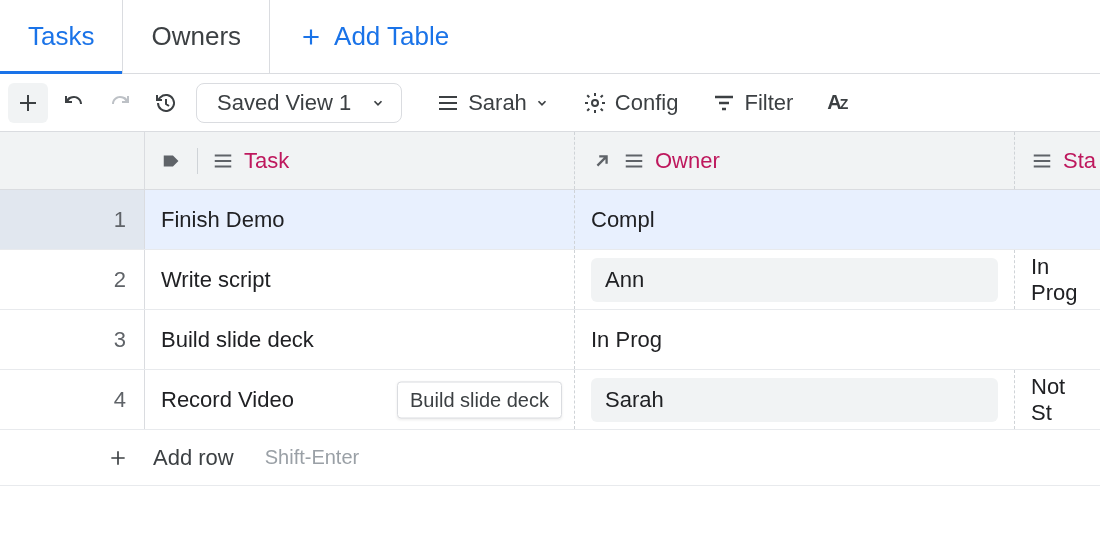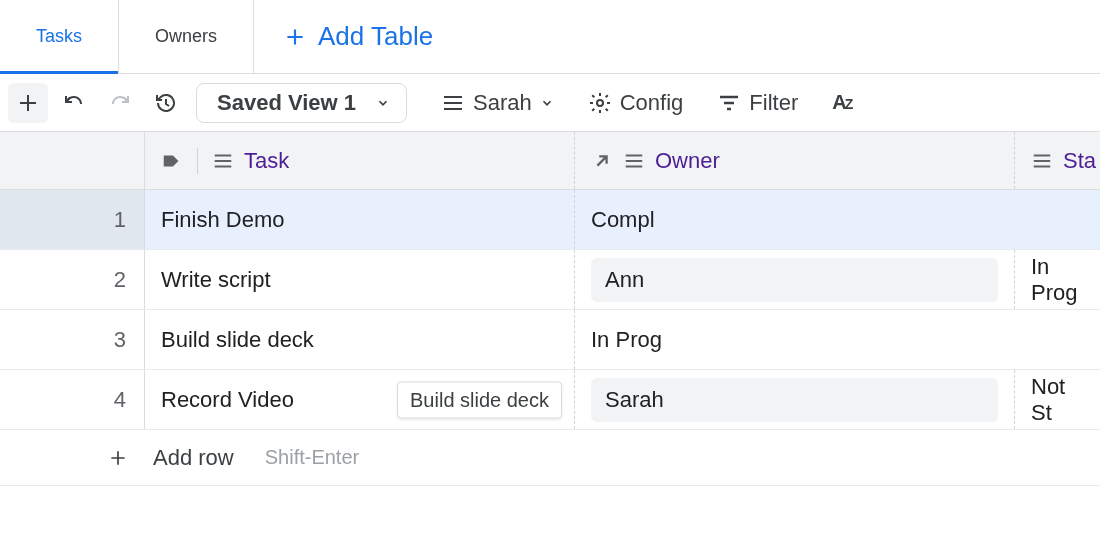--- a/index.html
+++ b/index.html
@@ -3,21 +3,21 @@
 <meta charset="utf-8">
 <style>
   * { box-sizing: border-box; margin: 0; padding: 0; }
   html, body { width: 1100px; height: 544px; font-family: Arial, Helvetica, sans-serif; background: #fff; overflow: hidden; }
   svg { display: block; }
 
   
   .tabs-row { display: flex; align-items: stretch; height: 74px; border-bottom: 1px solid #dadce0; }
   .tab {
     display: flex; align-items: center; justify-content: center;
-    padding: 0 36px; font-size: 18px; color: #3c4043; cursor: pointer;
+    padding: 0 28px; font-size: 26px; color: #3c4043; cursor: pointer;
     border-right: 1px solid #dadce0; position: relative;
   }
   .tab.active { color: #1a73e8; font-weight: 500; background:#fff; }
   .tab.active::after {
     content: ""; position: absolute; bottom: -1px; left: 0; right: 0;
     height: 3px; background: #1a73e8;
   }
   .add-table-btn {
     display: flex; align-items: center; gap: 10px; padding: 0 28px;
     color: #1a73e8; font-size: 26px; font-weight: 500; cursor: pointer;
@@ -34,40 +34,40 @@
     display: flex; align-items: center; justify-content: center; cursor: pointer;
     color: #3c4043;
   }
   .icon-btn.embossed { background: #f1f3f4; }
   .icon-btn.disabled { color: #bdc1c6; cursor: default; }
   .icon-btn svg { width: 24px; height: 24px; }
 
   .view-select {
     display: flex; align-items: center; gap: 20px; height: 40px;
     padding: 0 16px 0 20px; border: 1px solid #dadce0; border-radius: 8px;
-    font-size: 22px; color: #3c4043; cursor: pointer; margin-left: 4px; font-weight: bold;
+    font-size: 22px; color: #3c4043; cursor: pointer; margin-left: 4px;
   }
   .view-select .chev svg { width: 14px; height: 14px; }
 
   .tb-group {
     display: flex; align-items: center; gap: 8px; height: 40px;
     padding: 0 14px; font-size: 22px; color: #3c4043; cursor: pointer;
   }
   .tb-group .i svg { width: 24px; height: 24px; }
   .tb-group .chev svg { width: 14px; height: 14px; }
   .tb-sep { width: 8px; }
 
   
   .header-row { display: flex; height: 58px; background: #f1f3f4; border-bottom: 1px solid #dadce0; }
   .rownum-col { width: 145px; flex: 0 0 145px; border-right: 1px solid #dadce0; }
   .col-task   { width: 430px; flex: 0 0 430px; border-right: 1px dashed #cfd3d7; }
   .col-owner  { width: 440px; flex: 0 0 440px; border-right: 1px dashed #cfd3d7; }
   .col-status { flex: 1 1 auto; }
 
-  .hcell { display: flex; align-items: center; gap: 10px; padding: 0 16px; font-size: 22px; font-weight: 500; color: #4c1d95; }
+  .hcell { display: flex; align-items: center; gap: 10px; padding: 0 16px; font-size: 22px; font-weight: 500; color: #be185d; }
   .hcell .hi svg { width: 22px; height: 22px; }
   .hcell .sep-v { width: 1px; height: 26px; background: #cfd3d7; margin: 0 4px; }
 
   
   .data-area { display: flex; flex-direction: column; }
   .drow { display: flex; height: 60px; border-bottom: 1px solid #e8eaed; }
   .drow.selected { background: #e8f0fe; }
   .drow.selected .rownum { background: #e1e7ef; }
   .rownum {
     width: 145px; flex: 0 0 145px; border-right: 1px solid #dadce0;

